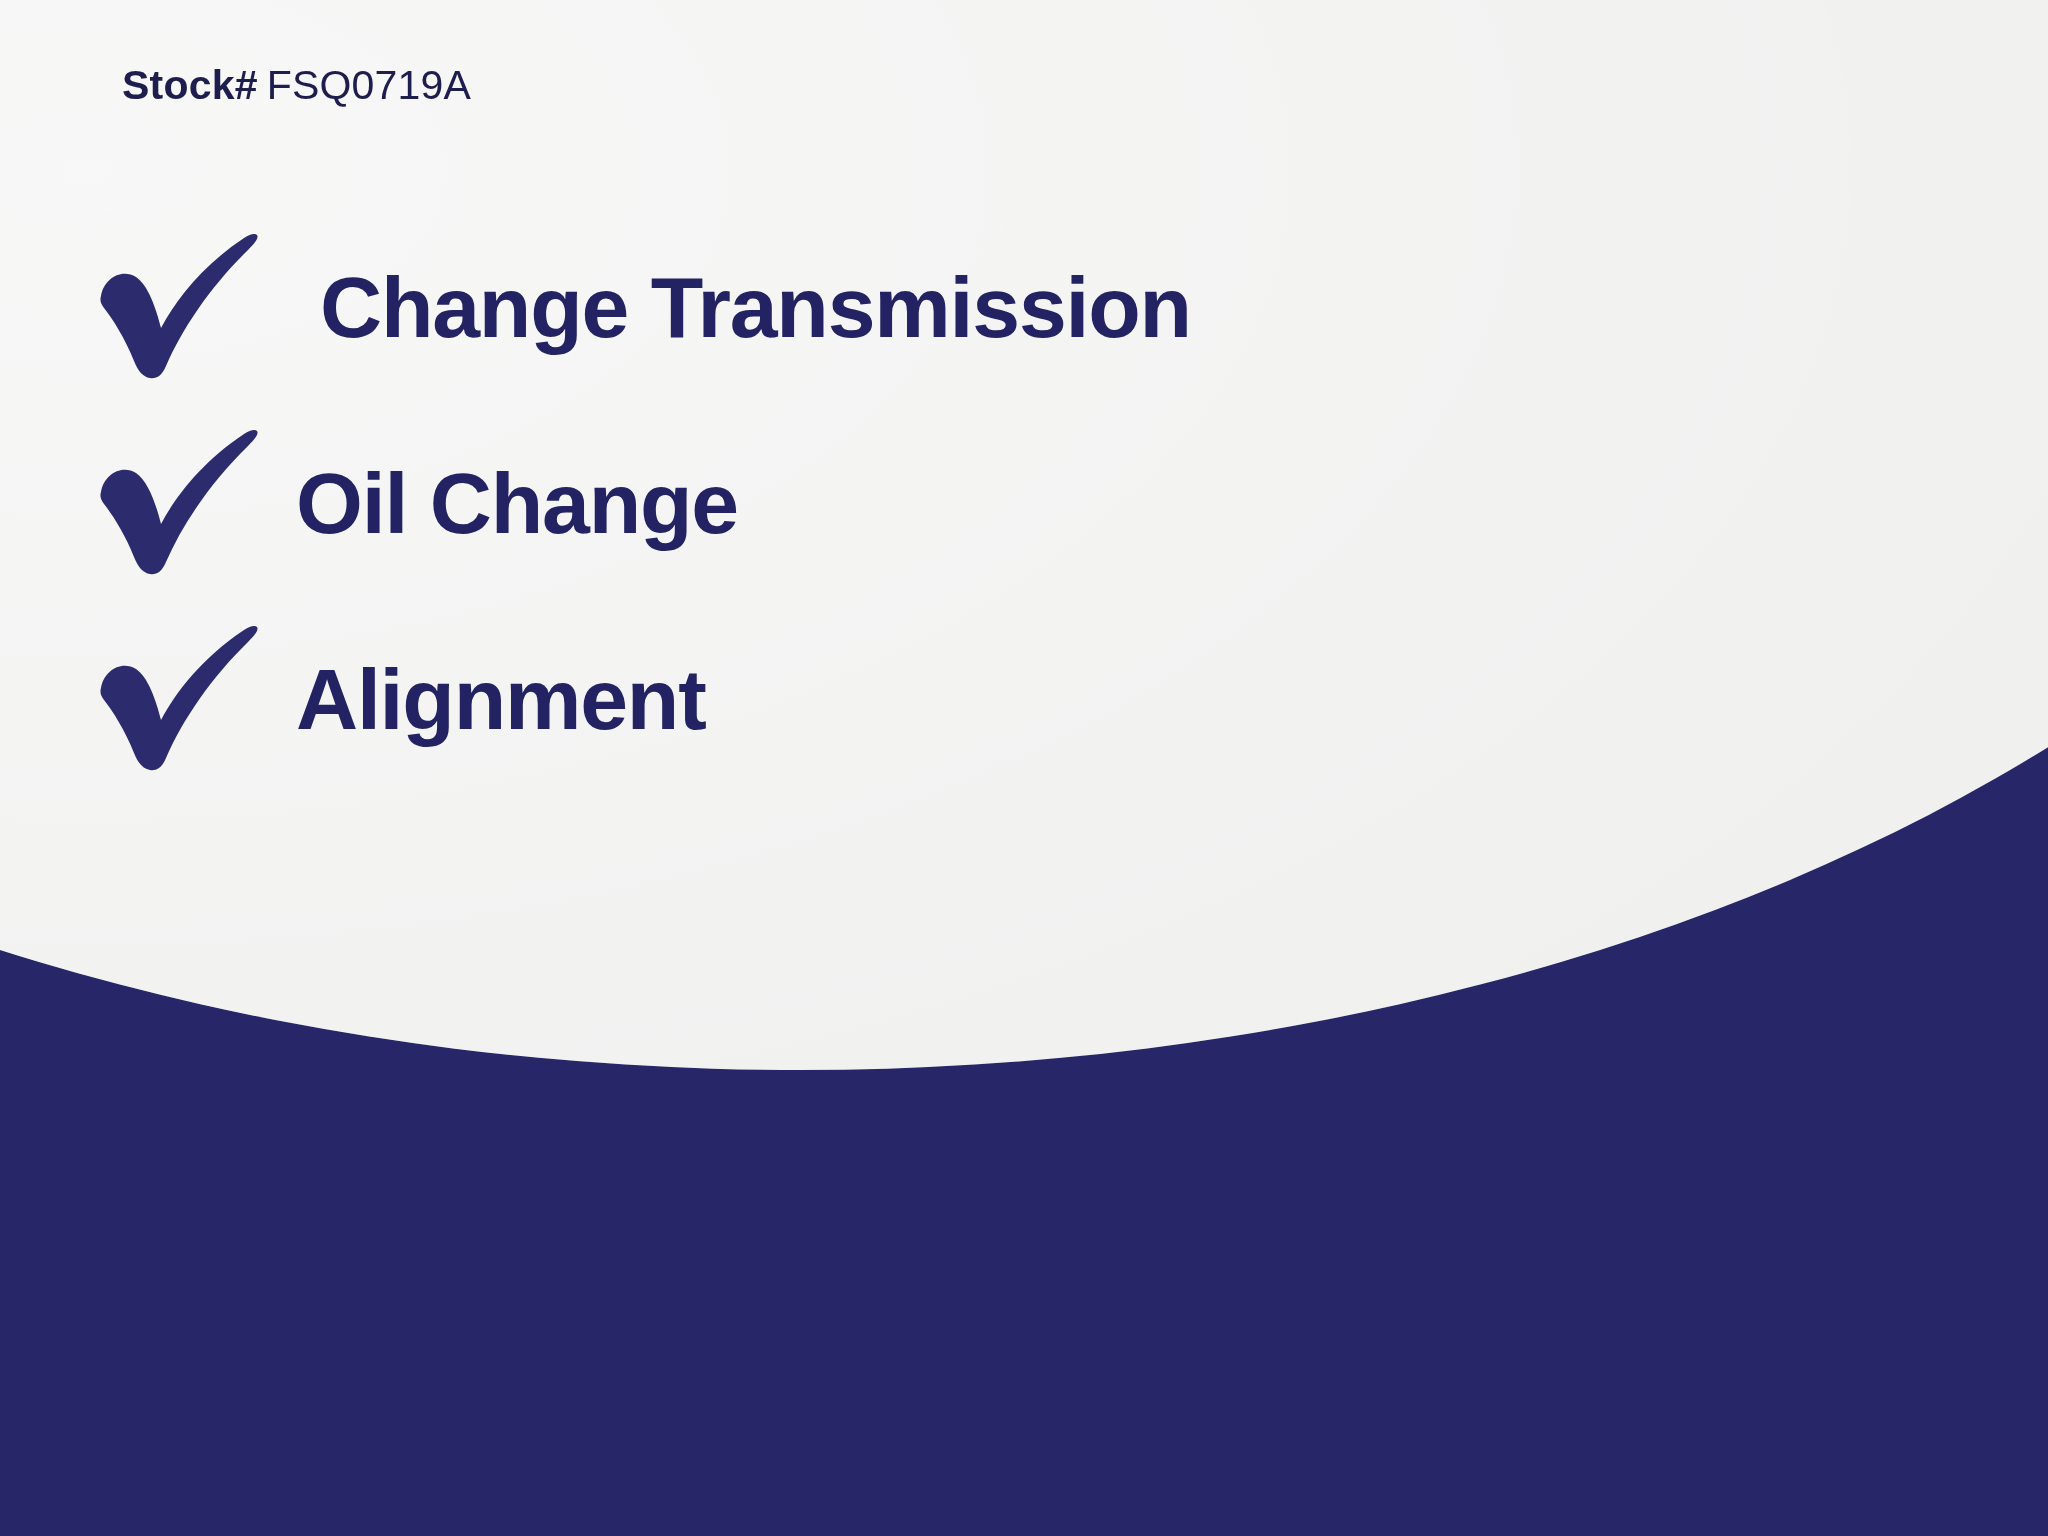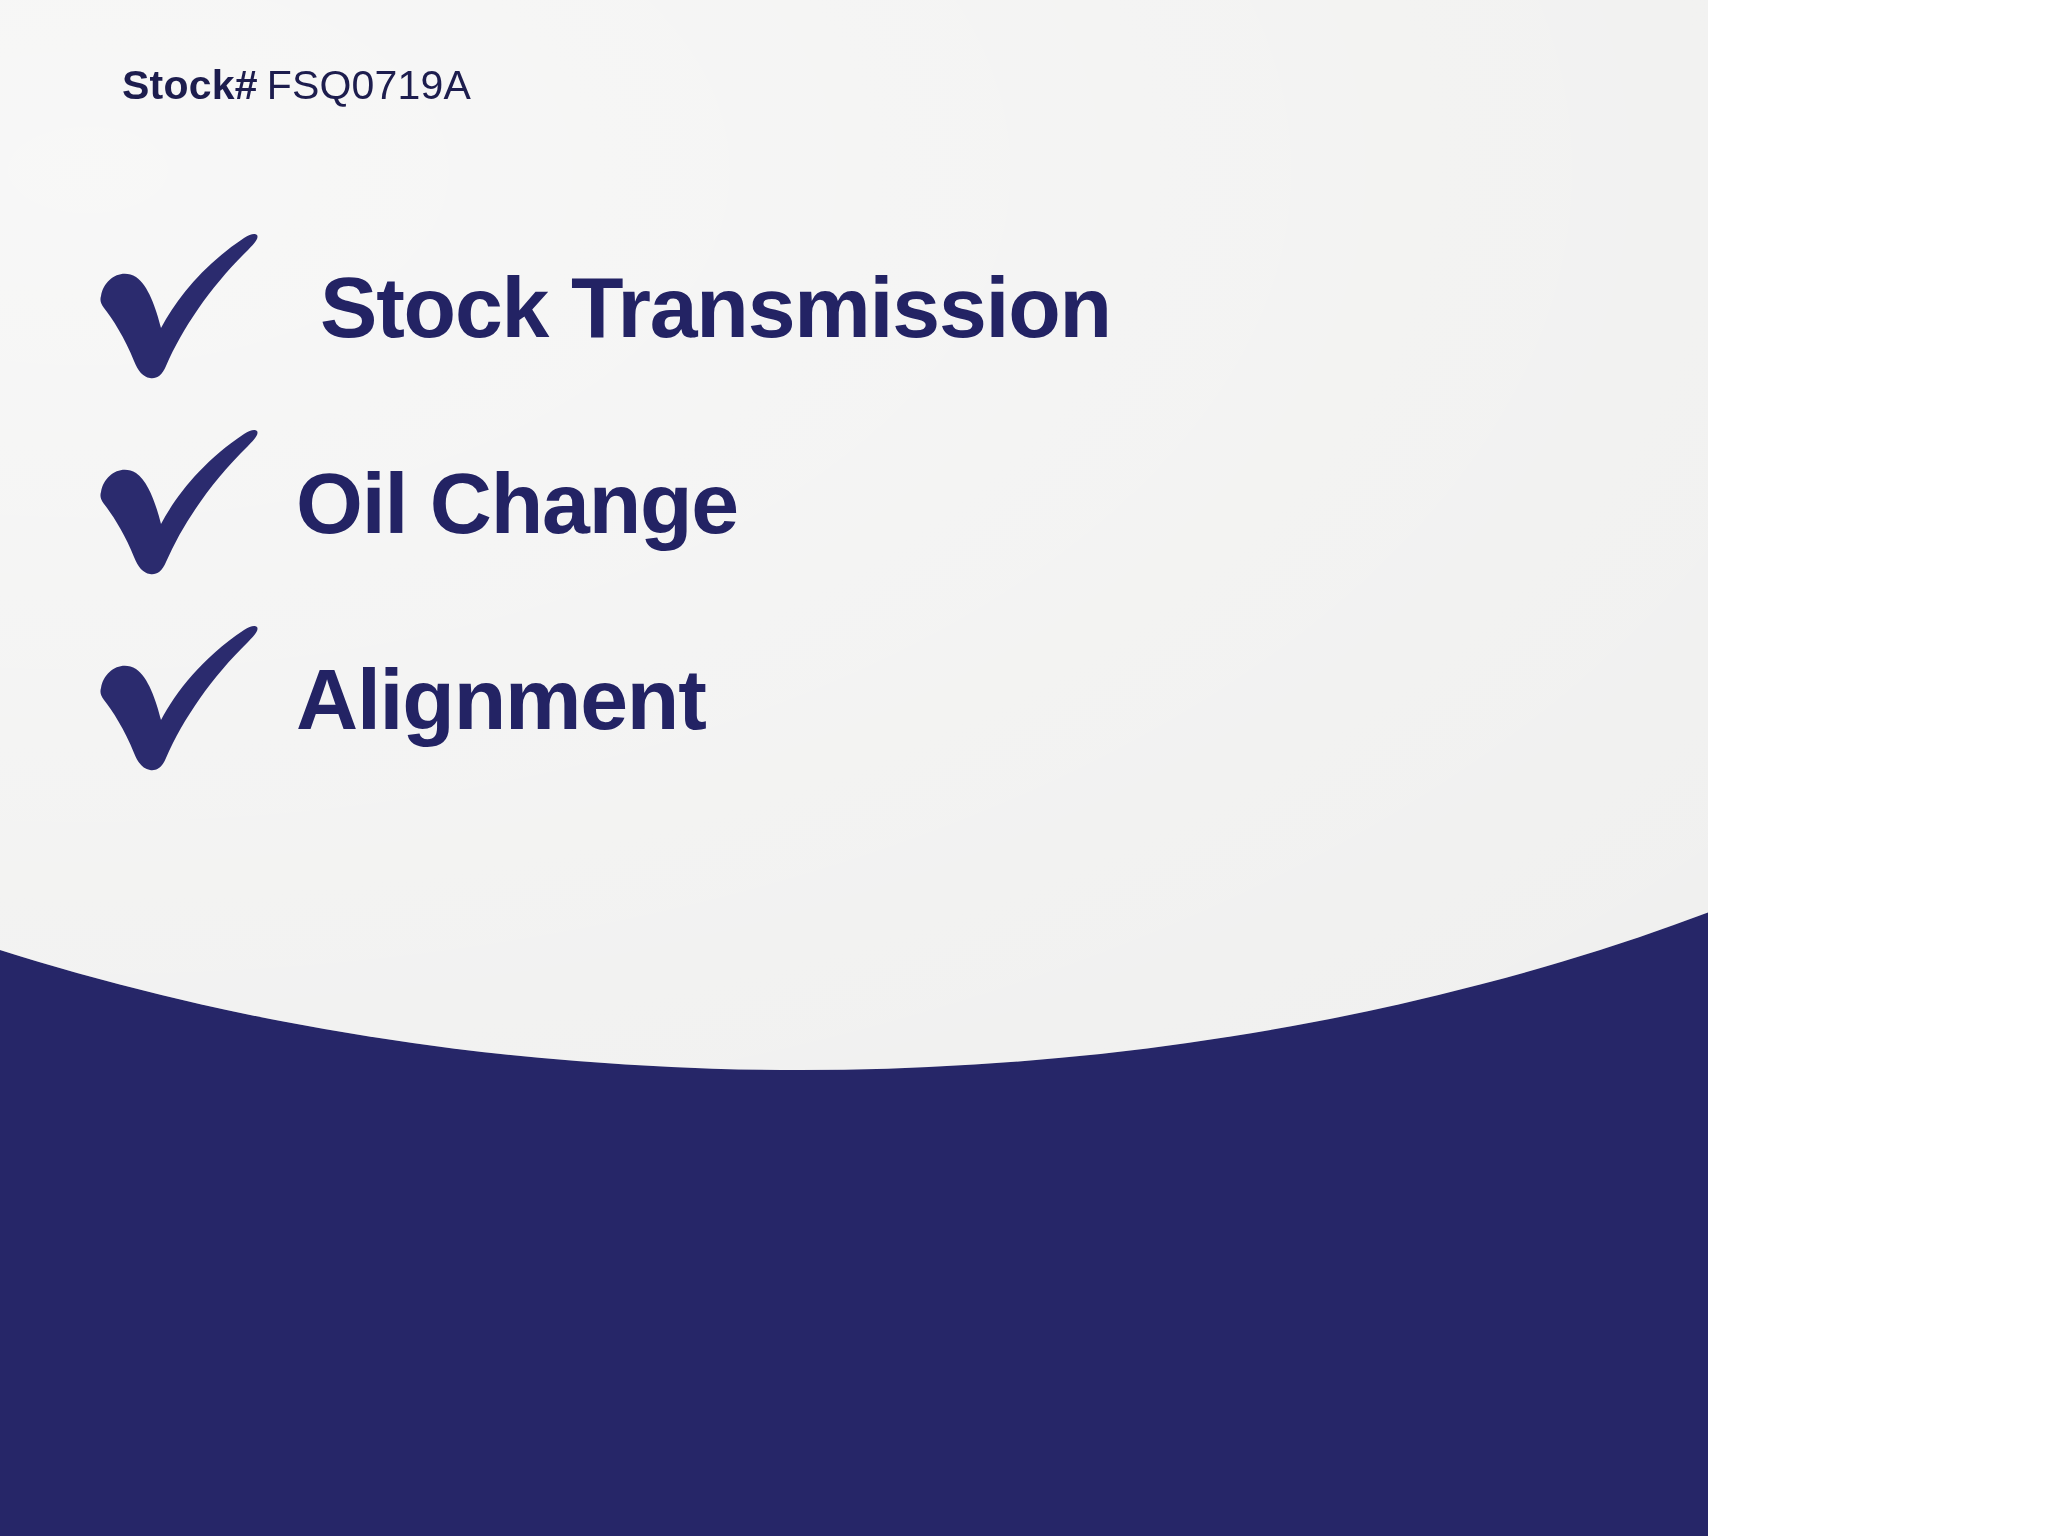--- a/index.html
+++ b/index.html
@@ -4,21 +4,21 @@
 <title>Vehicle Service Checklist Card</title>
 <style>
   html, body {
     margin: 0;
     padding: 0;
     background: #ffffff;
   }
 
   #stage {
     position: relative;
-    width: 1708px;
+    width: 2048px;
     height: 1536px;
     overflow: hidden;
     background: #262668;
     font-family: "Liberation Sans", "DejaVu Sans", sans-serif;
   }
 
   
   .navy-backdrop {
     position: absolute;
     inset: 0;
@@ -143,21 +143,21 @@
                      C 78 68, 104 34, 146 6
                      C 152 2, 157 1, 159 3
                      C 161 6, 157 11, 150 18
                      C 114 53, 85 95, 68 134
                      C 64 144, 58 147, 52 146
                      C 45 145, 40 139, 36 129
                      C 27 106, 14 86, 6 76
                      C 2 71, 2 67, 3 64 Z" fill="#2b2b6e"></path>
           </svg>
         </span>
-        <span class="check-label">Stock Transmission</span>
+        <span class="check-label">Change Transmission</span>
       </div>
 
       <div class="check-row row-1">
         <span class="check-mark">
           <svg viewBox="0 0 160 150" xmlns="http://www.w3.org/2000/svg" aria-hidden="true">
             <path d="M3 64
                      C 6 46, 24 36, 38 45
                      C 50 53, 58 76, 63 96
                      C 78 68, 104 34, 146 6
                      C 152 2, 157 1, 159 3

